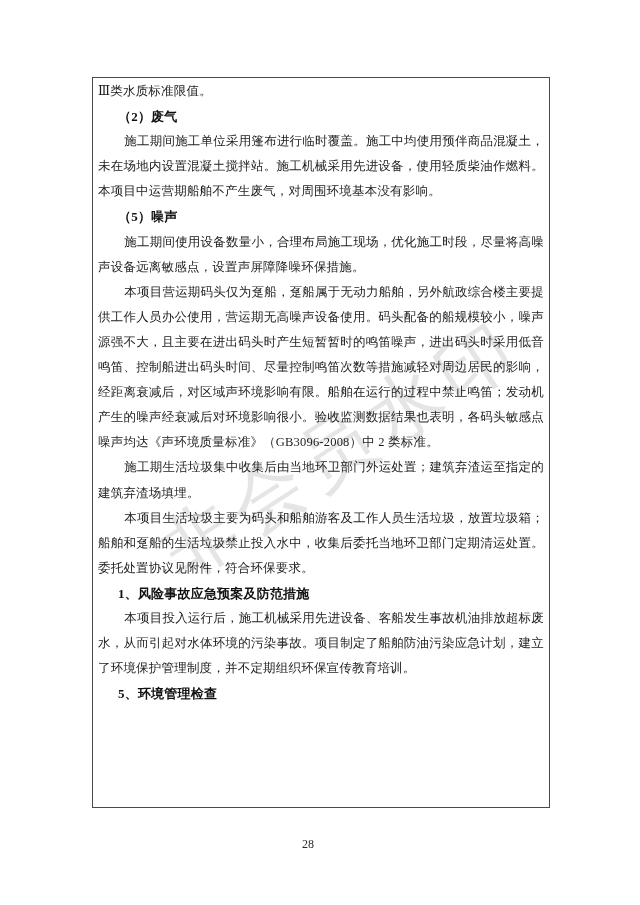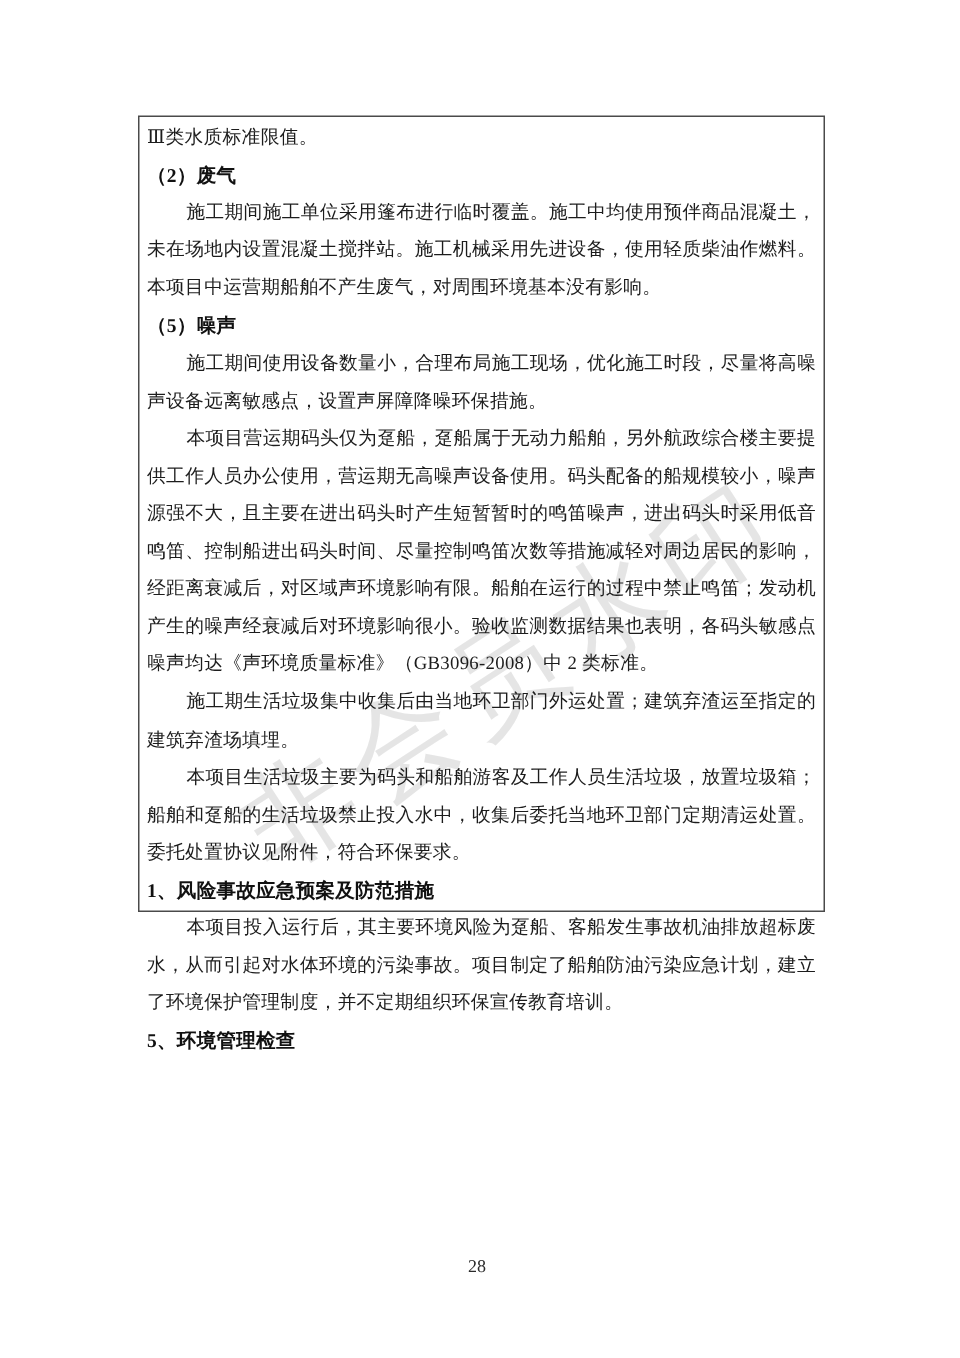--- a/index.html
+++ b/index.html
@@ -13,21 +13,21 @@
     background: #ffffff;
     font-family: "Liberation Serif", "DejaVu Serif", serif;
     color: #1a1a1a;
     overflow: hidden;
   }
   .doc-cell {
     position: absolute;
     left: 92px;
     top: 77px;
     width: 458px;
-    height: 531px;
+    height: 731px;
     border: 1.5px solid #4a4a4a;
     box-sizing: border-box;
     padding: 1px 5px 0 5px;
     z-index: 2;
   }
   .block {
     font-size: 12.5px;
     line-height: 25.1px;
     text-align: justify;
     text-justify: inter-ideograph;
@@ -40,20 +40,21 @@
   }
   .block.paragraph {
     text-indent: 2.1em;
     font-family: Liberation Serif, serif;
   }
   .block.heading {
     text-indent: 0;
     font-weight: bold;
     font-size: 13px;
     color: #111111;
+    margin-left: 20px;
   }
   .watermark {
     position: absolute;
     left: 75px;
     top: 395px;
     width: 530px;
     height: 110px;
     display: flex;
     align-items: center;
     justify-content: center;
@@ -70,35 +71,34 @@
   }
   .page-number {
     position: absolute;
     left: 0;
     top: 837px;
     width: 616px;
     text-align: center;
     font-size: 12px;
     color: #2a2a2a;
     z-index: 2;
-    margin-left: 10px;
   }
 </style>
 </head>
 <body>
 
 <div class="watermark">非会员水印</div>
 
 <div class="doc-cell">
   <div class="block continuation">Ⅲ类水质标准限值。</div>
   <div class="block heading">（2）废气</div>
   <div class="block paragraph">施工期间施工单位采用篷布进行临时覆盖。施工中均使用预伴商品混凝土，未在场地内设置混凝土搅拌站。施工机械采用先进设备，使用轻质柴油作燃料。本项目中运营期船舶不产生废气，对周围环境基本没有影响。</div>
   <div class="block heading">（5）噪声</div>
   <div class="block paragraph">施工期间使用设备数量小，合理布局施工现场，优化施工时段，尽量将高噪声设备远离敏感点，设置声屏障降噪环保措施。</div>
   <div class="block paragraph">本项目营运期码头仅为趸船，趸船属于无动力船舶，另外航政综合楼主要提供工作人员办公使用，营运期无高噪声设备使用。码头配备的船规模较小，噪声源强不大，且主要在进出码头时产生短暂暂时的鸣笛噪声，进出码头时采用低音鸣笛、控制船进出码头时间、尽量控制鸣笛次数等措施减轻对周边居民的影响，经距离衰减后，对区域声环境影响有限。船舶在运行的过程中禁止鸣笛；发动机产生的噪声经衰减后对环境影响很小。验收监测数据结果也表明，各码头敏感点噪声均达《声环境质量标准》（GB3096-2008）中 2 类标准。</div>
   <div class="block paragraph">施工期生活垃圾集中收集后由当地环卫部门外运处置；建筑弃渣运至指定的建筑弃渣场填埋。</div>
   <div class="block paragraph">本项目生活垃圾主要为码头和船舶游客及工作人员生活垃圾，放置垃圾箱；船舶和趸船的生活垃圾禁止投入水中，收集后委托当地环卫部门定期清运处置。委托处置协议见附件，符合环保要求。</div>
   <div class="block heading">1、风险事故应急预案及防范措施</div>
-  <div class="block paragraph">本项目投入运行后，其主要环境风险为趸船、客船发生事故机油排放超标废水，从而引起对水体环境的污染事故。项目制定了船舶防油污染应急计划，建立了环境保护管理制度，并不定期组织环保宣传教育培训。</div>
+  <div class="block paragraph">本项目投入运行后，施工机械采用先进设备、客船发生事故机油排放超标废水，从而引起对水体环境的污染事故。项目制定了船舶防油污染应急计划，建立了环境保护管理制度，并不定期组织环保宣传教育培训。</div>
   <div class="block heading">5、环境管理检查</div>
 </div>
 
 <div class="page-number">28</div>
 
 </body></html>

